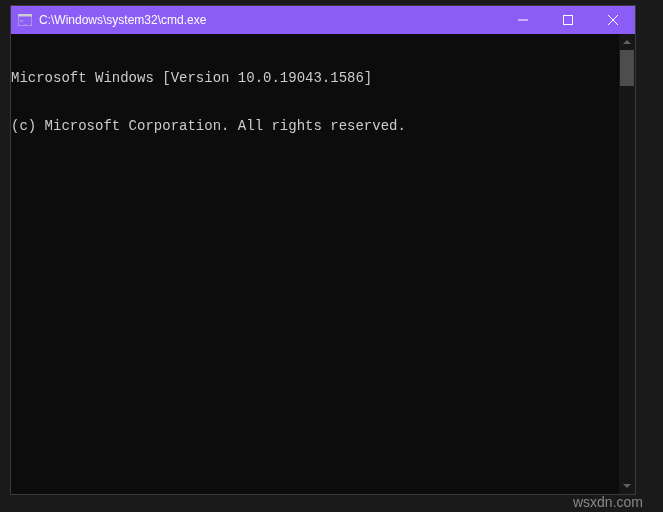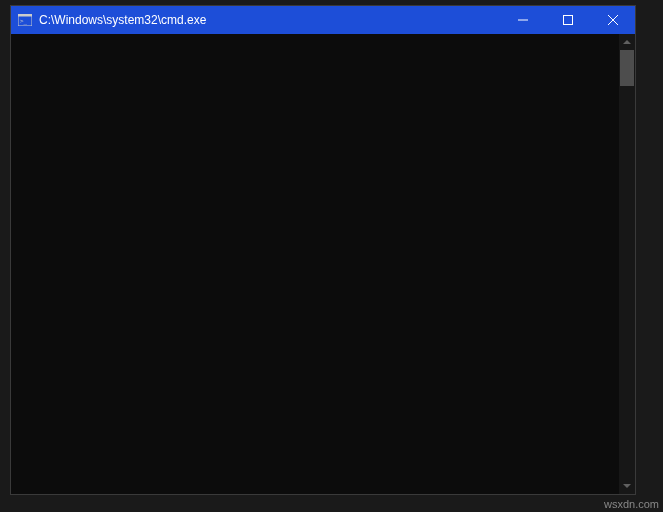--- a/index.html
+++ b/index.html
@@ -21,21 +21,21 @@
       top: 5px;
       width: 626px;
       height: 490px;
       background: #0c0c0c;
       border: 1px solid #3a3a3a;
       display: flex;
       flex-direction: column;
     }
     .titlebar {
       height: 28px;
-      background: #1d4ed8;
+      background: #8b5cf6;
       display: flex;
       align-items: center;
       flex-shrink: 0;
     }
     .titlebar-icon {
       width: 16px;
       height: 16px;
       margin-left: 6px;
       margin-right: 6px;
       display: flex;
@@ -114,22 +114,22 @@
       position: absolute;
       top: 16px;
       left: 1px;
       width: 14px;
       height: 36px;
       background: #4d4d4d;
     }
     .watermark {
       position: absolute;
       bottom: 2px;
-      right: 4px;
-      font-size: 11px;
+      right: 20px;
+      font-size: 14px;
       color: #888888;
       font-family: Arial, sans-serif;
     }
   </style>
 </head>
 <body>
 
 <div class="window">
   <div class="titlebar">
     <span class="titlebar-icon">
@@ -154,20 +154,22 @@
       <div class="window-control close">
         <svg viewBox="0 0 10 10">
           <line x1="0" y1="0" x2="10" y2="10" stroke="#ffffff" stroke-width="1"></line>
           <line x1="10" y1="0" x2="0" y2="10" stroke="#ffffff" stroke-width="1"></line>
         </svg>
       </div>
     </div>
   </div>
   <div class="terminal-body">
     <div class="terminal-content">
+      <div class="terminal-line">Microsoft Windows [Version 10.0.19043.1586]</div>
+      <div class="terminal-line">(c) Microsoft Corporation. All rights reserved.</div>
       <div class="terminal-line"></div>
     </div>
     <div class="scrollbar">
       <div class="scroll-arrow up">
         <svg width="8" height="4" viewBox="0 0 8 4">
             <polygon points="4,0 8,4 0,4" fill="#606060"></polygon>
           </svg>
       </div>
       <div class="scroll-thumb"></div>
       <div class="scroll-arrow down">

